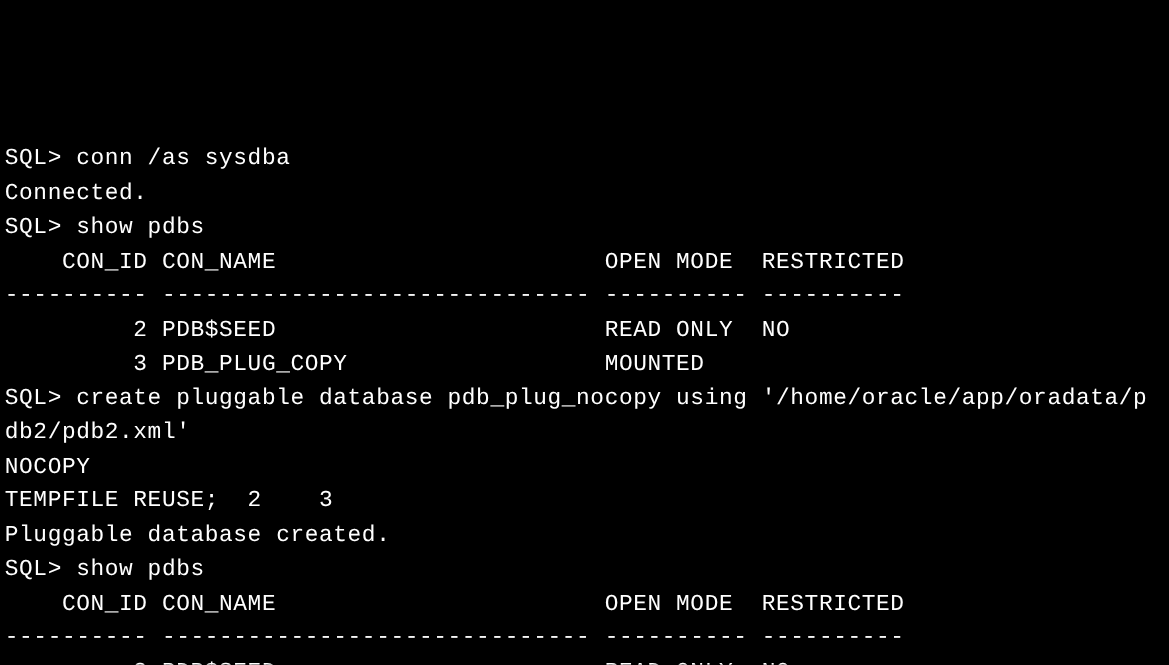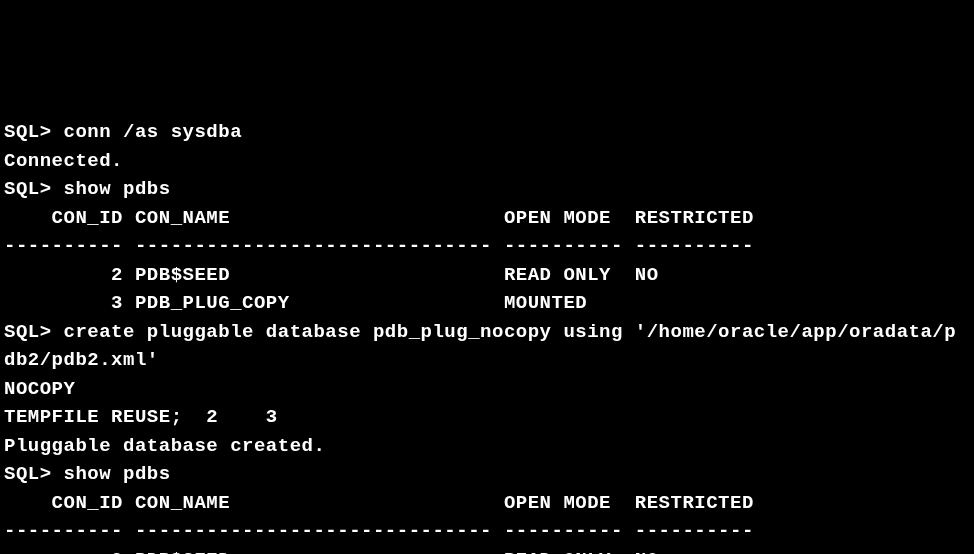--- a/index.html
+++ b/index.html
@@ -12,21 +12,20 @@
       line-height: 1.5;
       letter-spacing: 0.5px;
       white-space: pre;
       overflow: hidden;
       width: 974px;
       height: 554px;
       box-sizing: border-box;
     }
     .line {
       display: block;
-      font-weight: bold;
     }
   </style>
 </head>
 <body>
 
 
 
 <span class="line">SQL&gt; conn /as sysdba</span><span class="line">Connected.</span><span class="line">SQL&gt; show pdbs</span><span class="line"></span><span class="line">    CON_ID CON_NAME                       OPEN MODE  RESTRICTED</span><span class="line">---------- ------------------------------ ---------- ----------</span><span class="line">         2 PDB$SEED                       READ ONLY  NO</span><span class="line">         3 PDB_PLUG_COPY                  MOUNTED</span><span class="line">SQL&gt; create pluggable database pdb_plug_nocopy using '/home/oracle/app/oradata/p</span><span class="line">db2/pdb2.xml'</span><span class="line">NOCOPY</span><span class="line">TEMPFILE REUSE;  2    3</span><span class="line"></span><span class="line">Pluggable database created.</span><span class="line"></span><span class="line">SQL&gt; show pdbs</span><span class="line"></span><span class="line">    CON_ID CON_NAME                       OPEN MODE  RESTRICTED</span><span class="line">---------- ------------------------------ ---------- ----------</span><span class="line">         2 PDB$SEED                       READ ONLY  NO</span>
 
 

